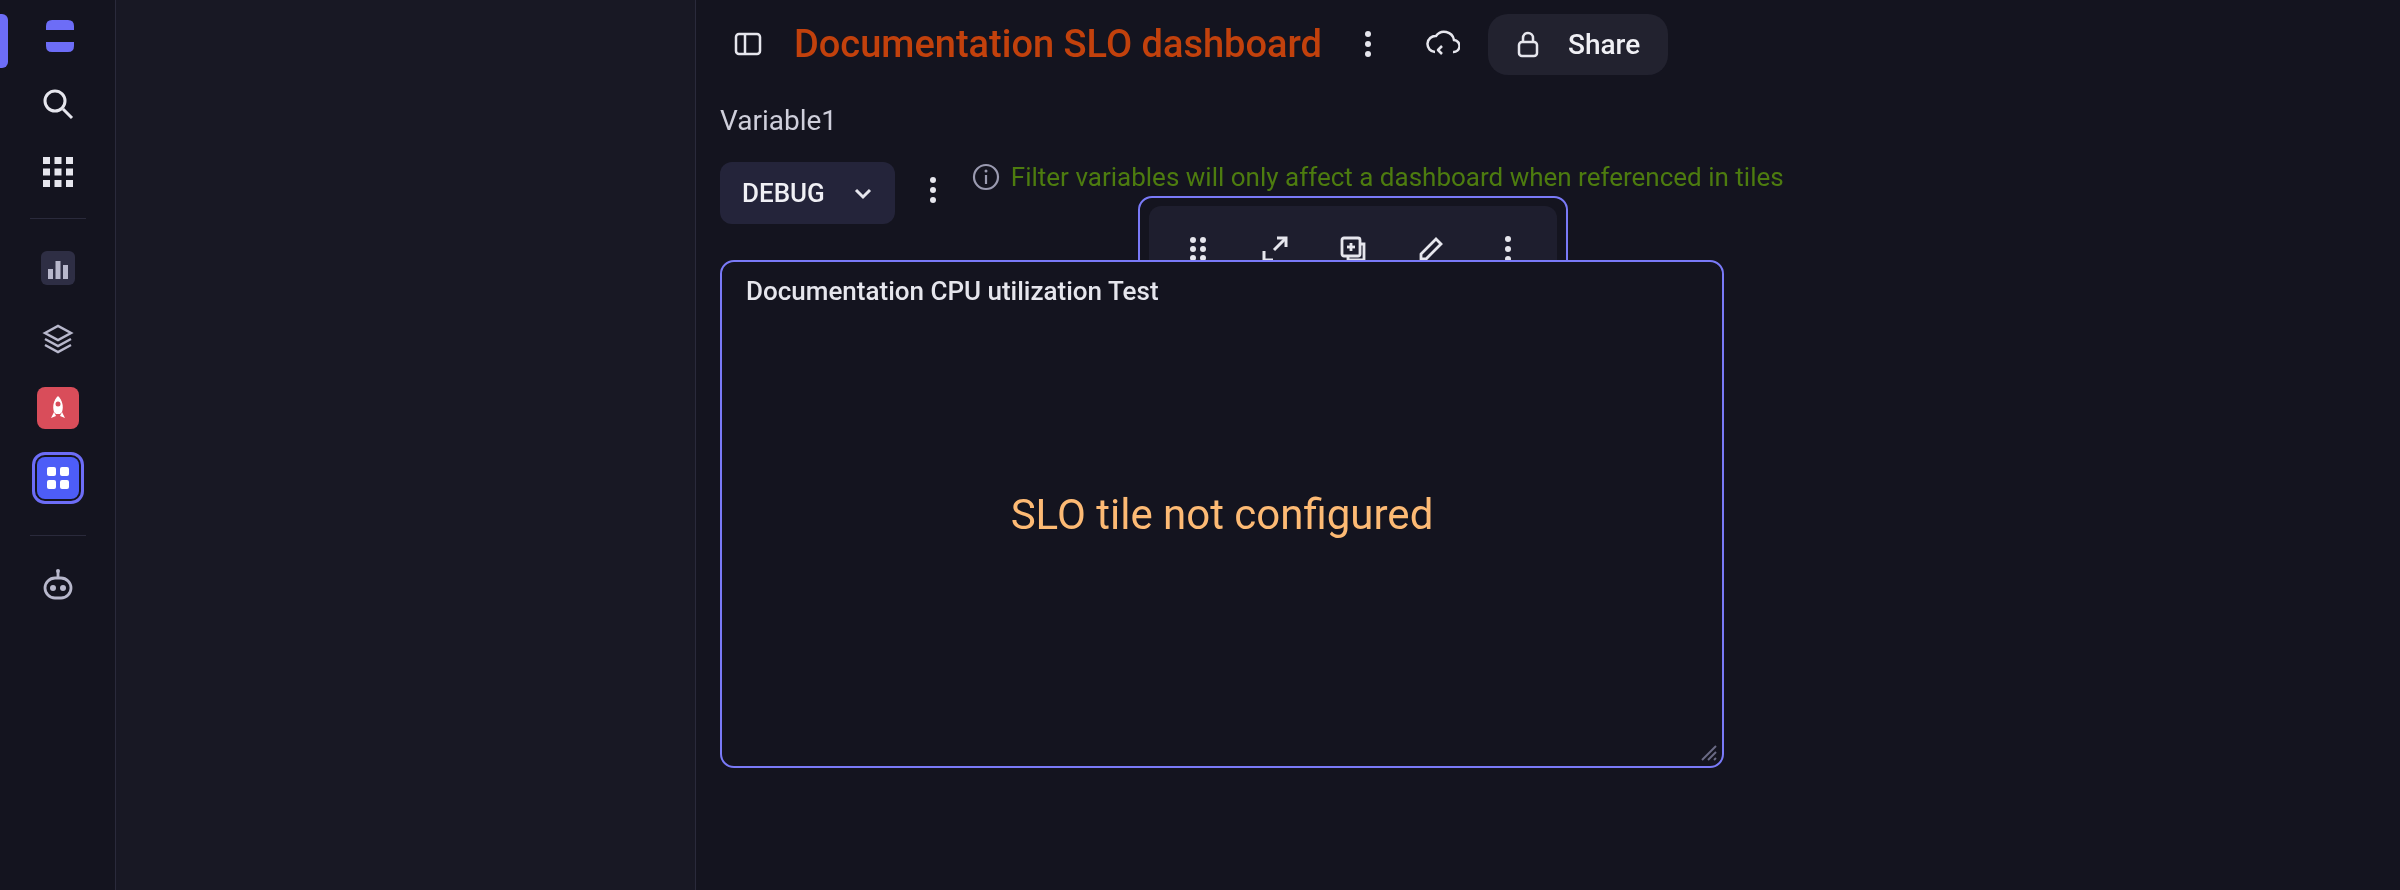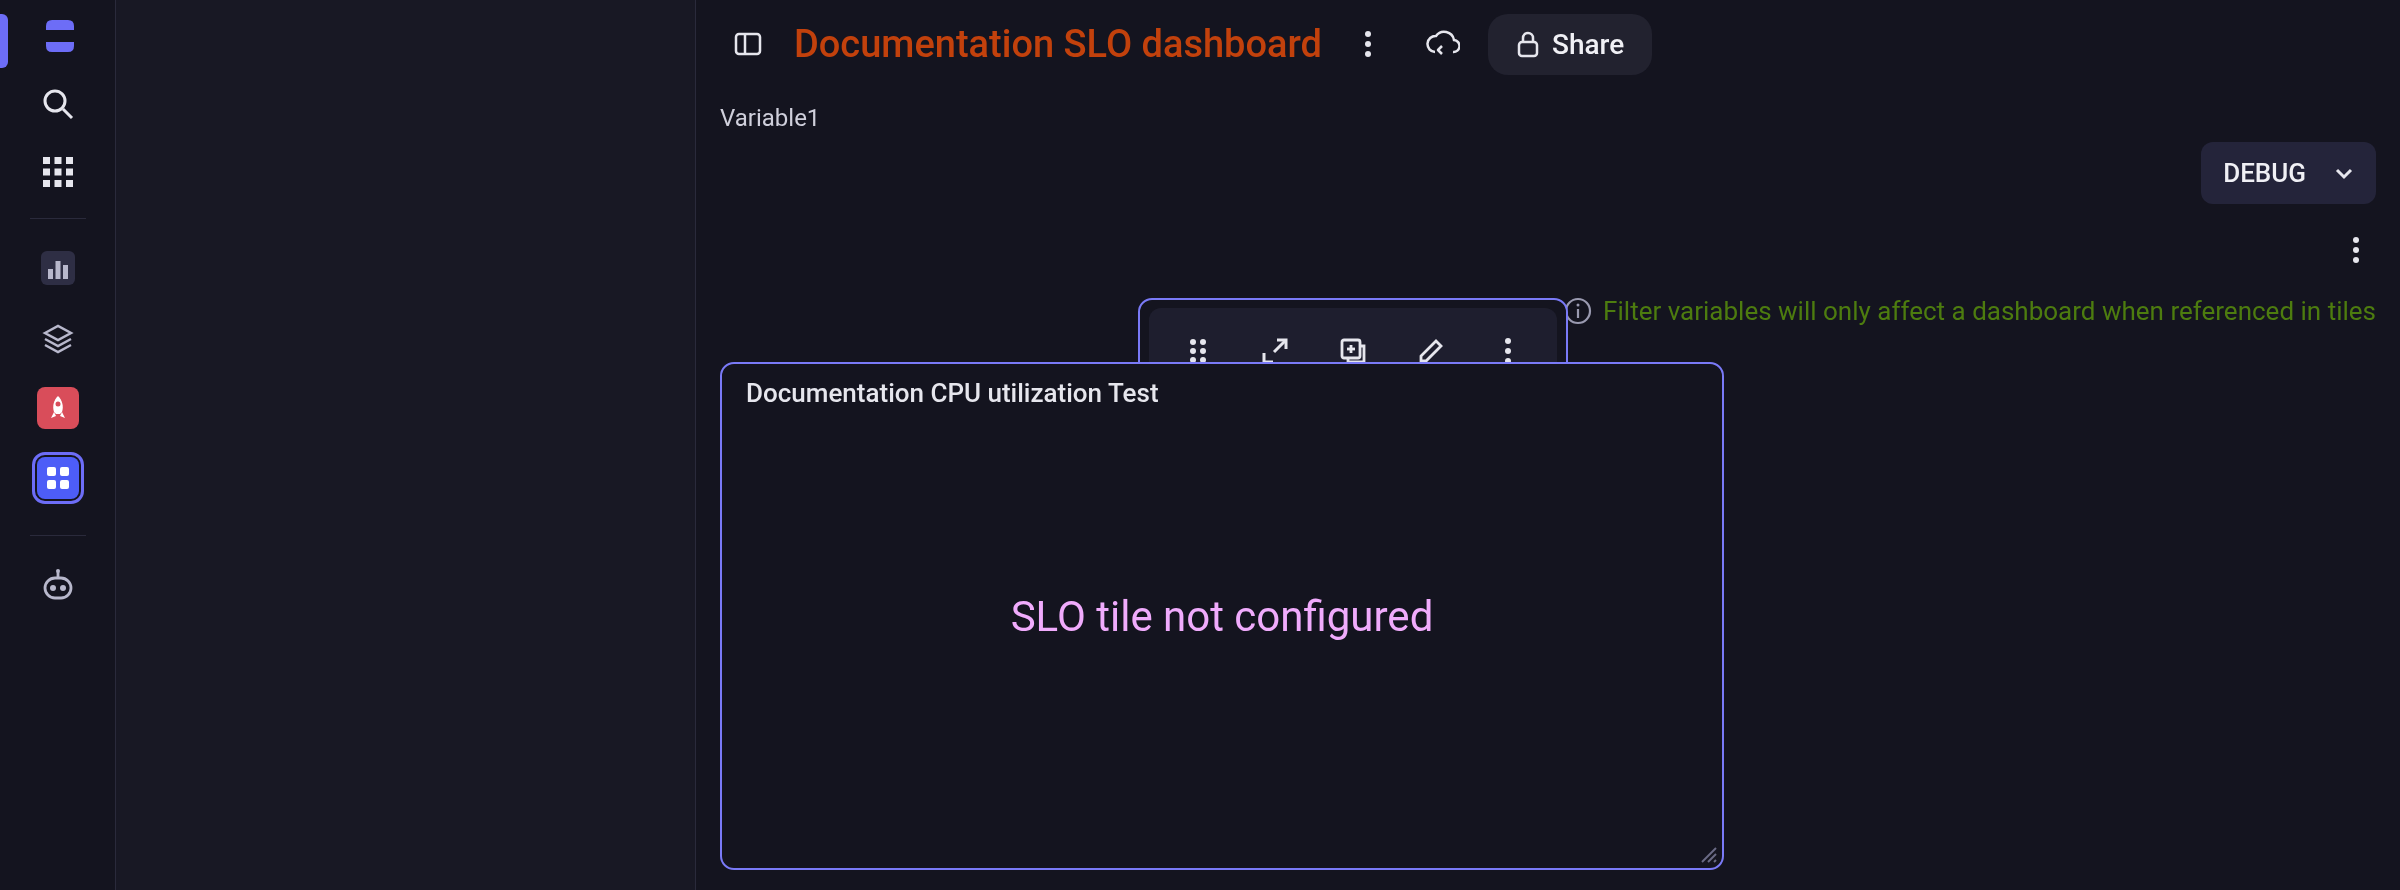--- a/index.html
+++ b/index.html
@@ -94,44 +94,43 @@
     display: flex;
     align-items: center;
     justify-content: center;
     border-radius: 10px;
     cursor: pointer;
     color: #e6e6ed;
   }
   .share-btn {
     display: flex;
     align-items: center;
-    gap: 12px;
+    gap: 28px;
     background: #22222f;
     border-radius: 20px;
     padding: 14px 28px;
     cursor: pointer;
     color: #f0f0f5;
     font-size: 28px;
     font-weight: 500;
   }
   
   .var-row {
     padding: 24px 24px 0 24px;
   }
   .var-label {
-    font-size: 24px;
+    font-size: 28px;
     color: #cfcfdb;
-    margin-bottom: 10px;
+    margin-bottom: 25px;
     display:block;
   }
   .var-controls {
     display: flex;
-    align-items: flex-end;
+    align-items: flex-start;
     gap: 18px;
-    flex-direction: column;
   }
   .var-select {
     background: #24243a;
     border-radius: 12px;
     padding: 16px 22px;
     display: flex;
     align-items: center;
     gap: 28px;
     cursor: pointer;
     color: #f0f0f5;
@@ -166,21 +165,21 @@
     font-weight: 500;
     color: #e6e6ed;
   }
   .tile-center {
     position: absolute;
     top: 50%;
     left: 50%;
     transform: translate(-50%, -50%);
     font-size: 42px;
     font-weight: 400;
-    color: #f0abfc;
+    color: #fdba74;
   }
   .tile-resize {
     position: absolute;
     bottom: 4px;
     right: 4px;
     color: #6a6a85;
   }
   
   .float-wrap {
     position: absolute;

